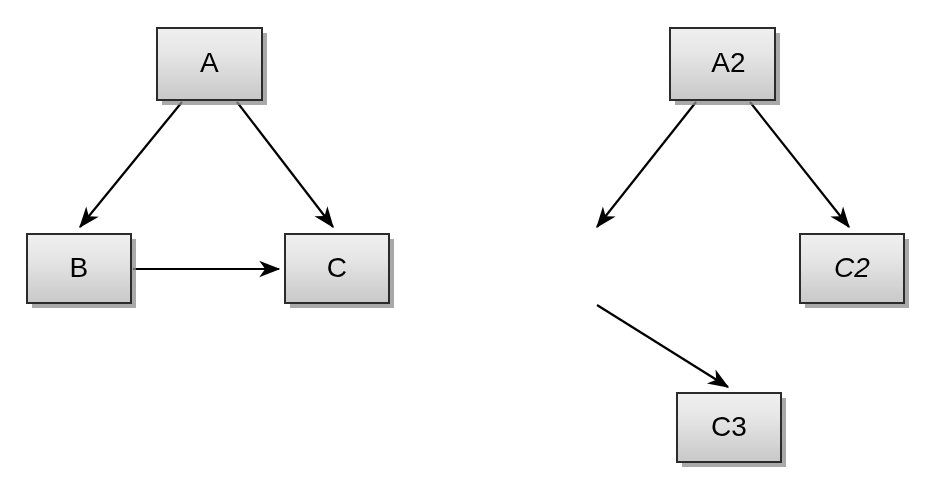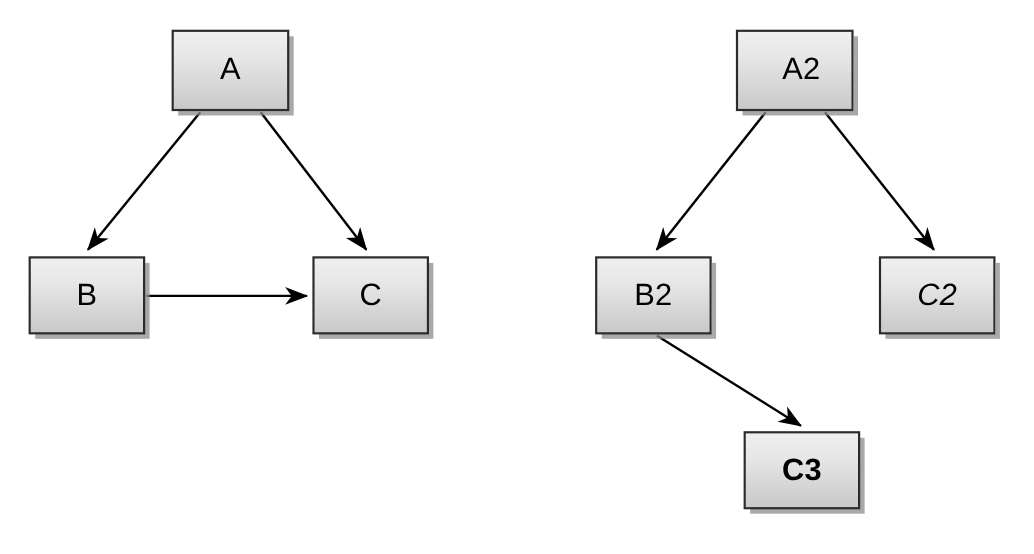--- a/index.html
+++ b/index.html
@@ -91,25 +91,22 @@
   </div>
 
   <div class="node" style="left:284px; top:233px; width:106px; height:71px;">
     <span class="node-label">C</span>
   </div>
 
   <div class="node" style="left:669px; top:27px; width:107px; height:74px;padding-left:12px;">
     <span class="node-label">A2</span>
   </div>
 
-  <div class="node" style="left:541px; top:233px; width:106px; height:71px;">
-    <span class="node-label">B2</span>
-  </div>
 
   <div class="node" style="left:799px; top:233px; width:106px; height:71px;font-style:italic;">
     <span class="node-label">C2</span>
   </div>
 
-  <div class="node" style="left:676px; top:392px; width:106px; height:71px;font-weight:bold;">
+  <div class="node" style="left:676px; top:392px; width:106px; height:71px;">
     <span class="node-label">C3</span>
   </div>
 
 </div>
 
 </body></html>

